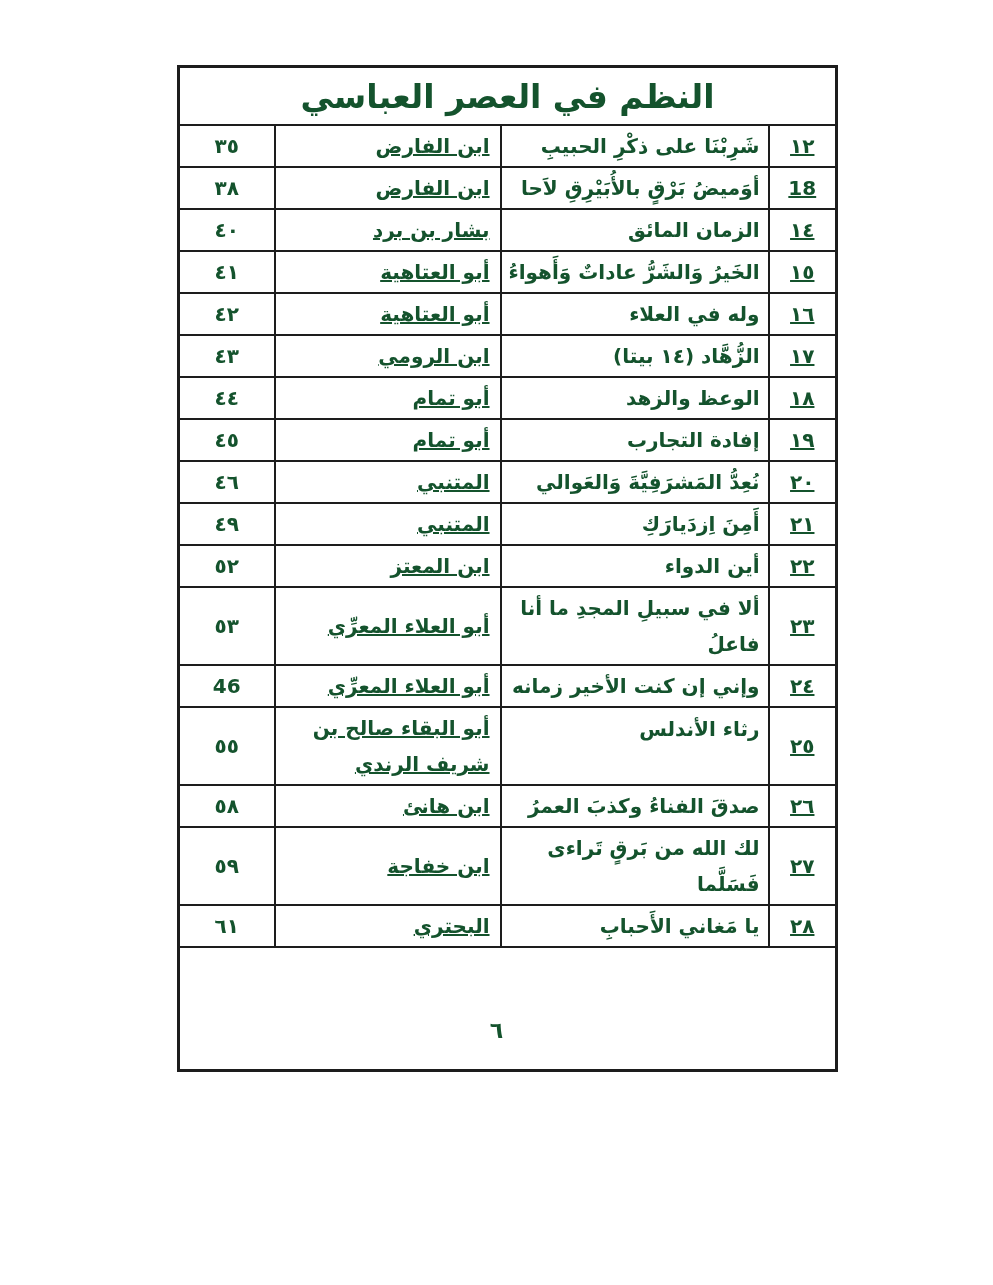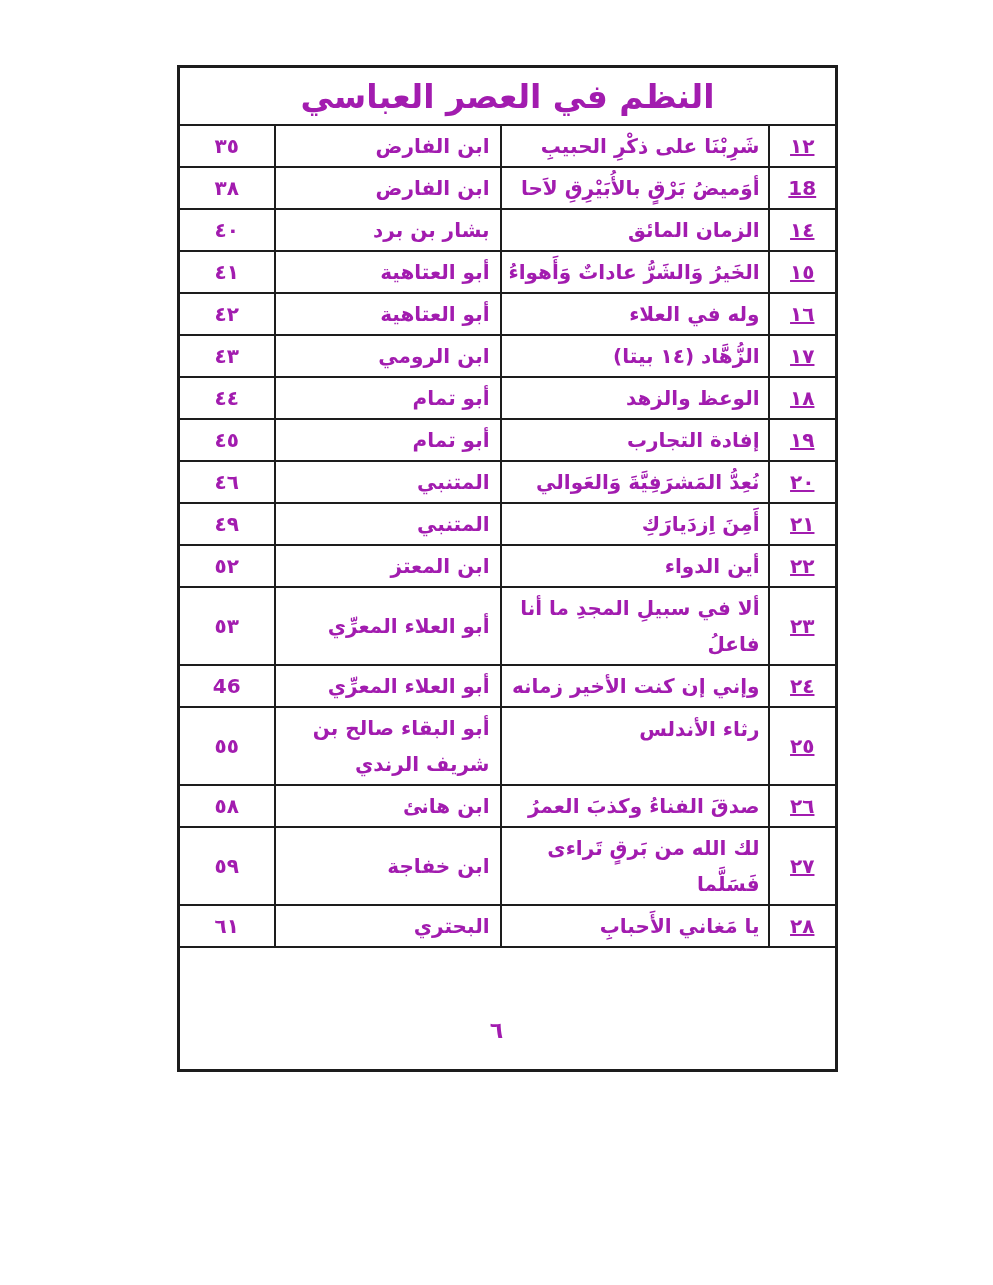--- a/index.html
+++ b/index.html
@@ -3,21 +3,21 @@
 <meta charset="utf-8">
 <style>
   html, body {
     margin: 0; padding: 0;
     background: #ffffff;
   }
   .sheet {
     position: relative;
     width: 993px; height: 1285px;
     background: #ffffff;
-    color: #a21caf;
+    color: #14532d;
     font-family: "DejaVu Sans", sans-serif;
     overflow: hidden;
   }
   table.toc {
     position: absolute;
     top: 65px; left: 177px;
     width: 658px;
     border-collapse: collapse;
     direction: rtl;
     table-layout: fixed;
@@ -37,21 +37,21 @@
   }
   tr.row { height: 42px; }
   tr.row td {
     font-size: 20px;
     line-height: 36px;
     vertical-align: middle;
     padding: 2px 0;
   }
   td.c-no   { text-align: center; text-decoration: underline; }
   td.c-title{ text-align: right; padding-right: 8px !important; padding-left: 4px !important; margin-left: 32px; }
-  td.c-poet { text-align: right; padding-right: 10px !important; padding-left: 4px !important; }
+  td.c-poet { text-align: right; padding-right: 10px !important; padding-left: 4px !important; text-decoration: underline; }
   td.c-page { text-align: center; }
   tr.tall td.c-title { vertical-align: top; padding-top: 3px !important; }
   tr.filler td {
     height: 121px;
     border: 0;
     padding: 0;
   }
   .page-num {
     position: absolute;
     top: 1018px; left: 0;

